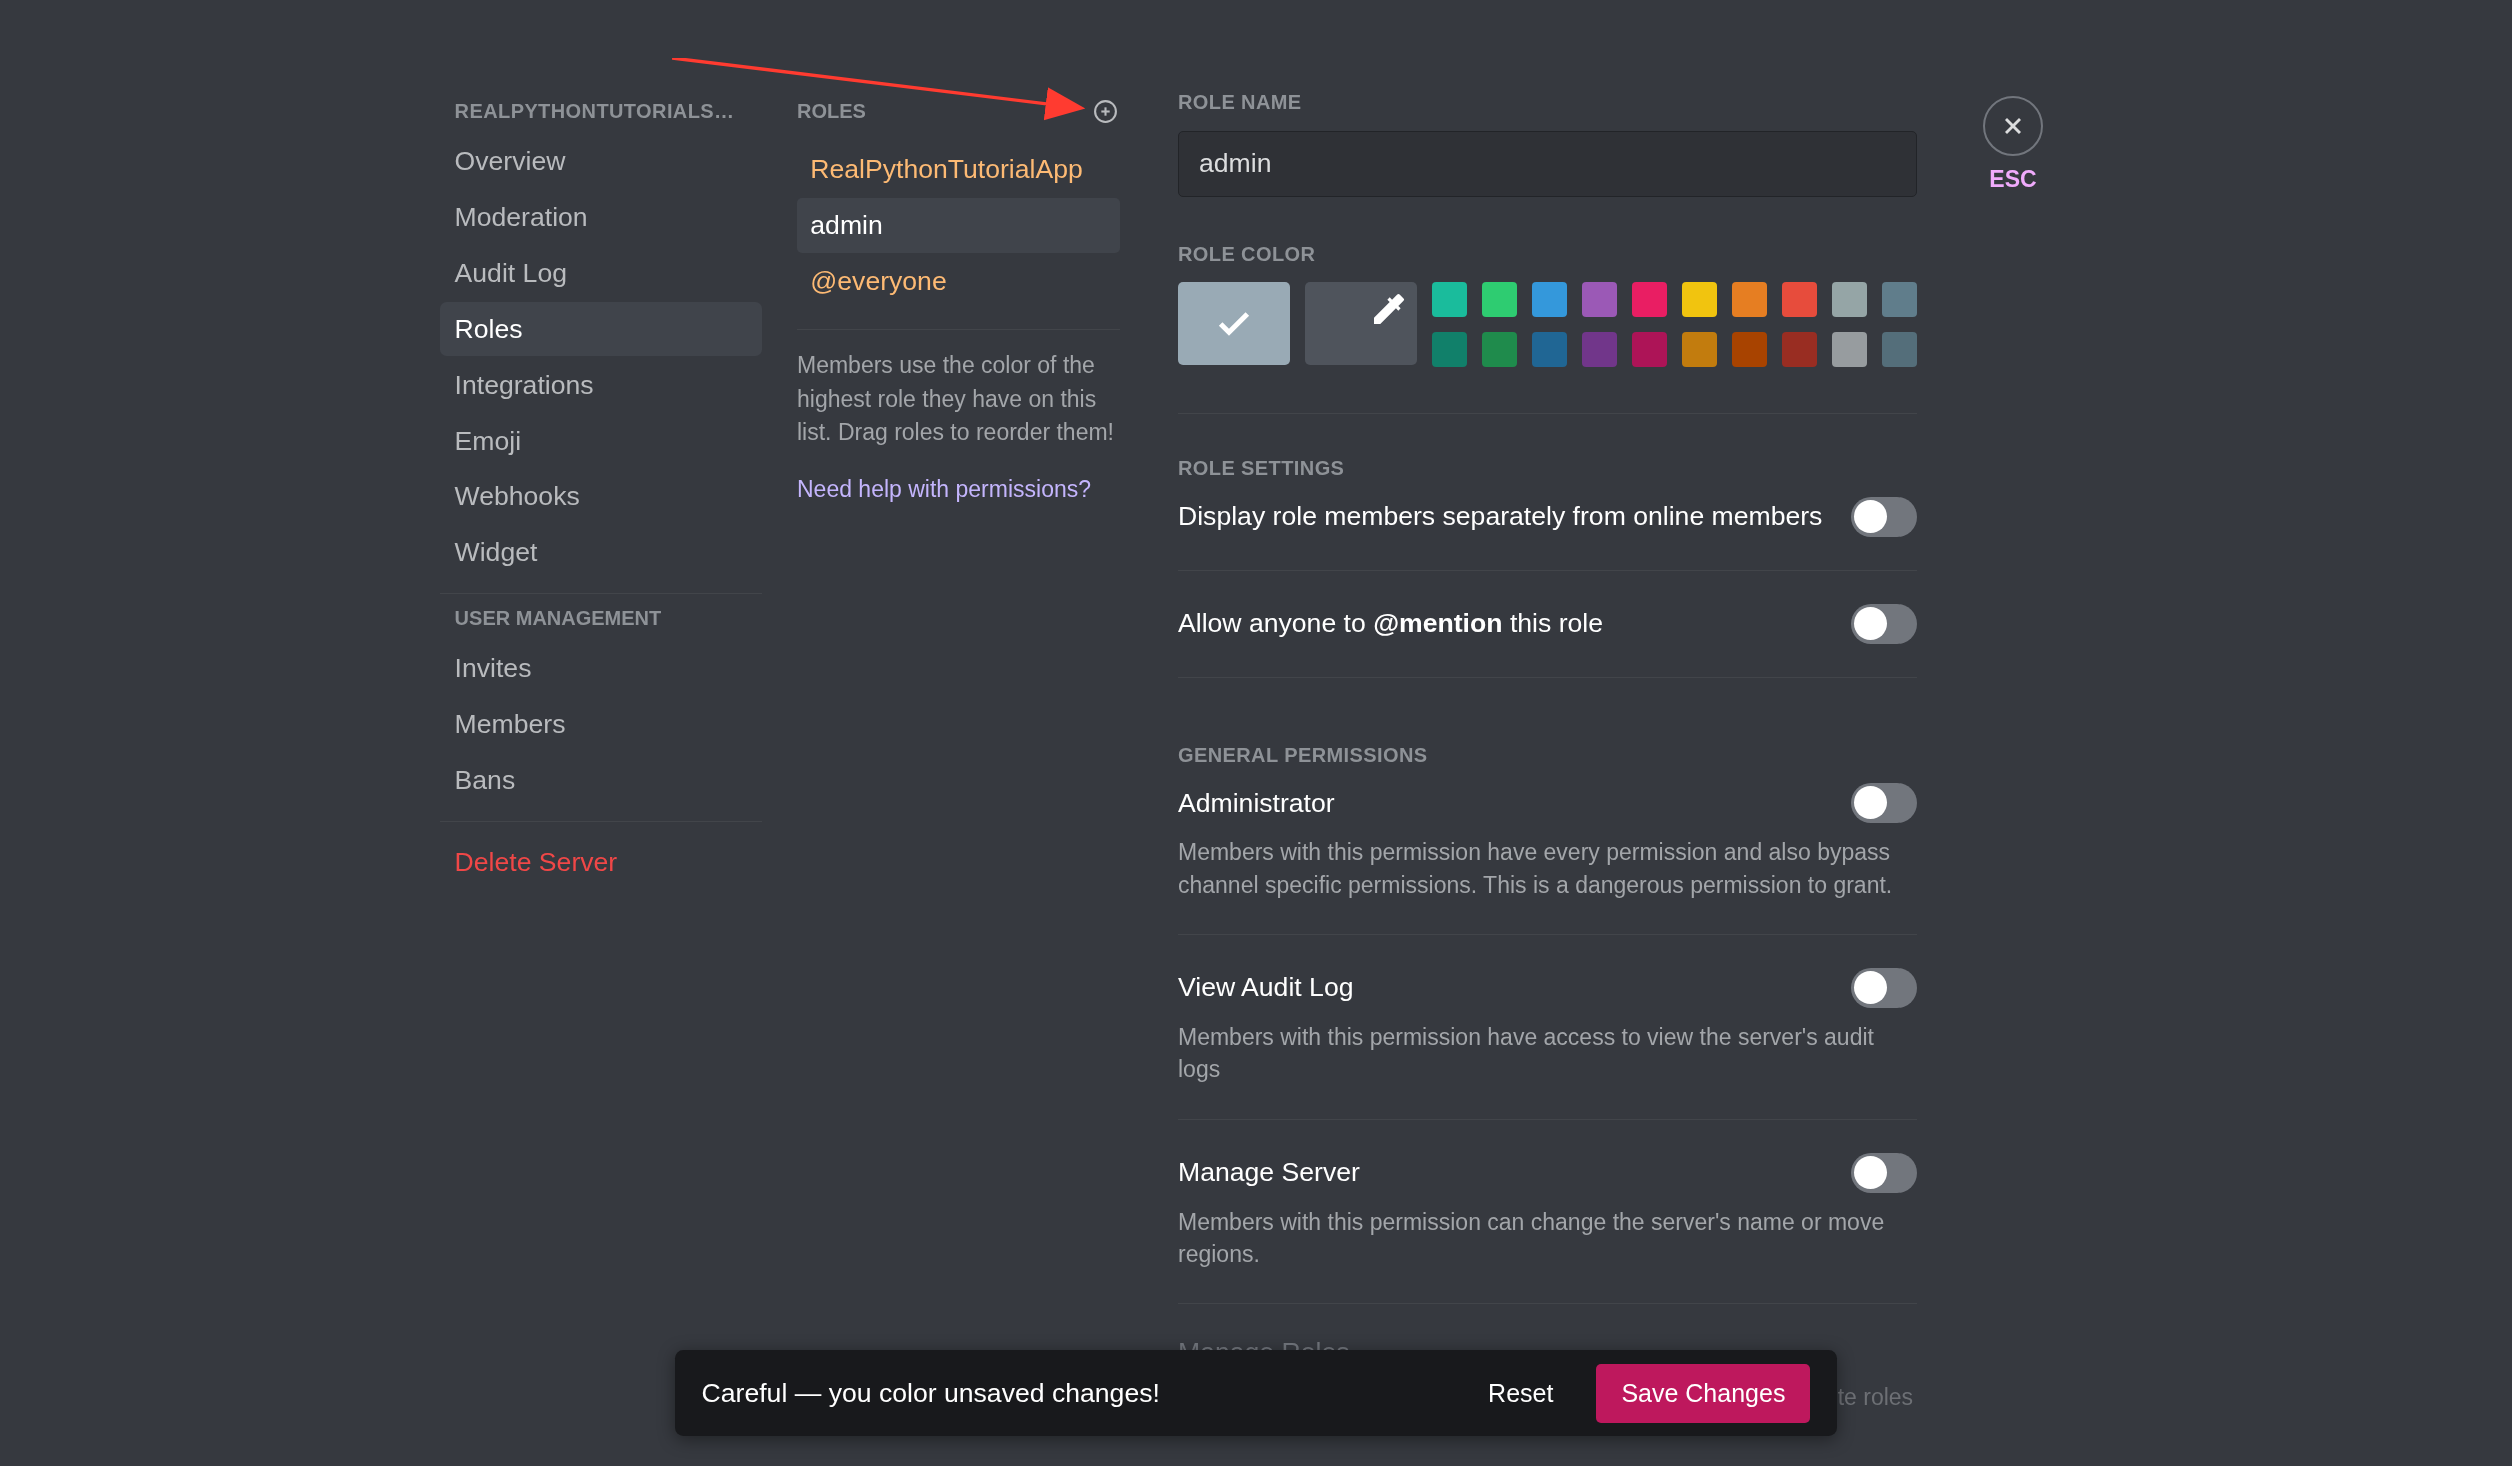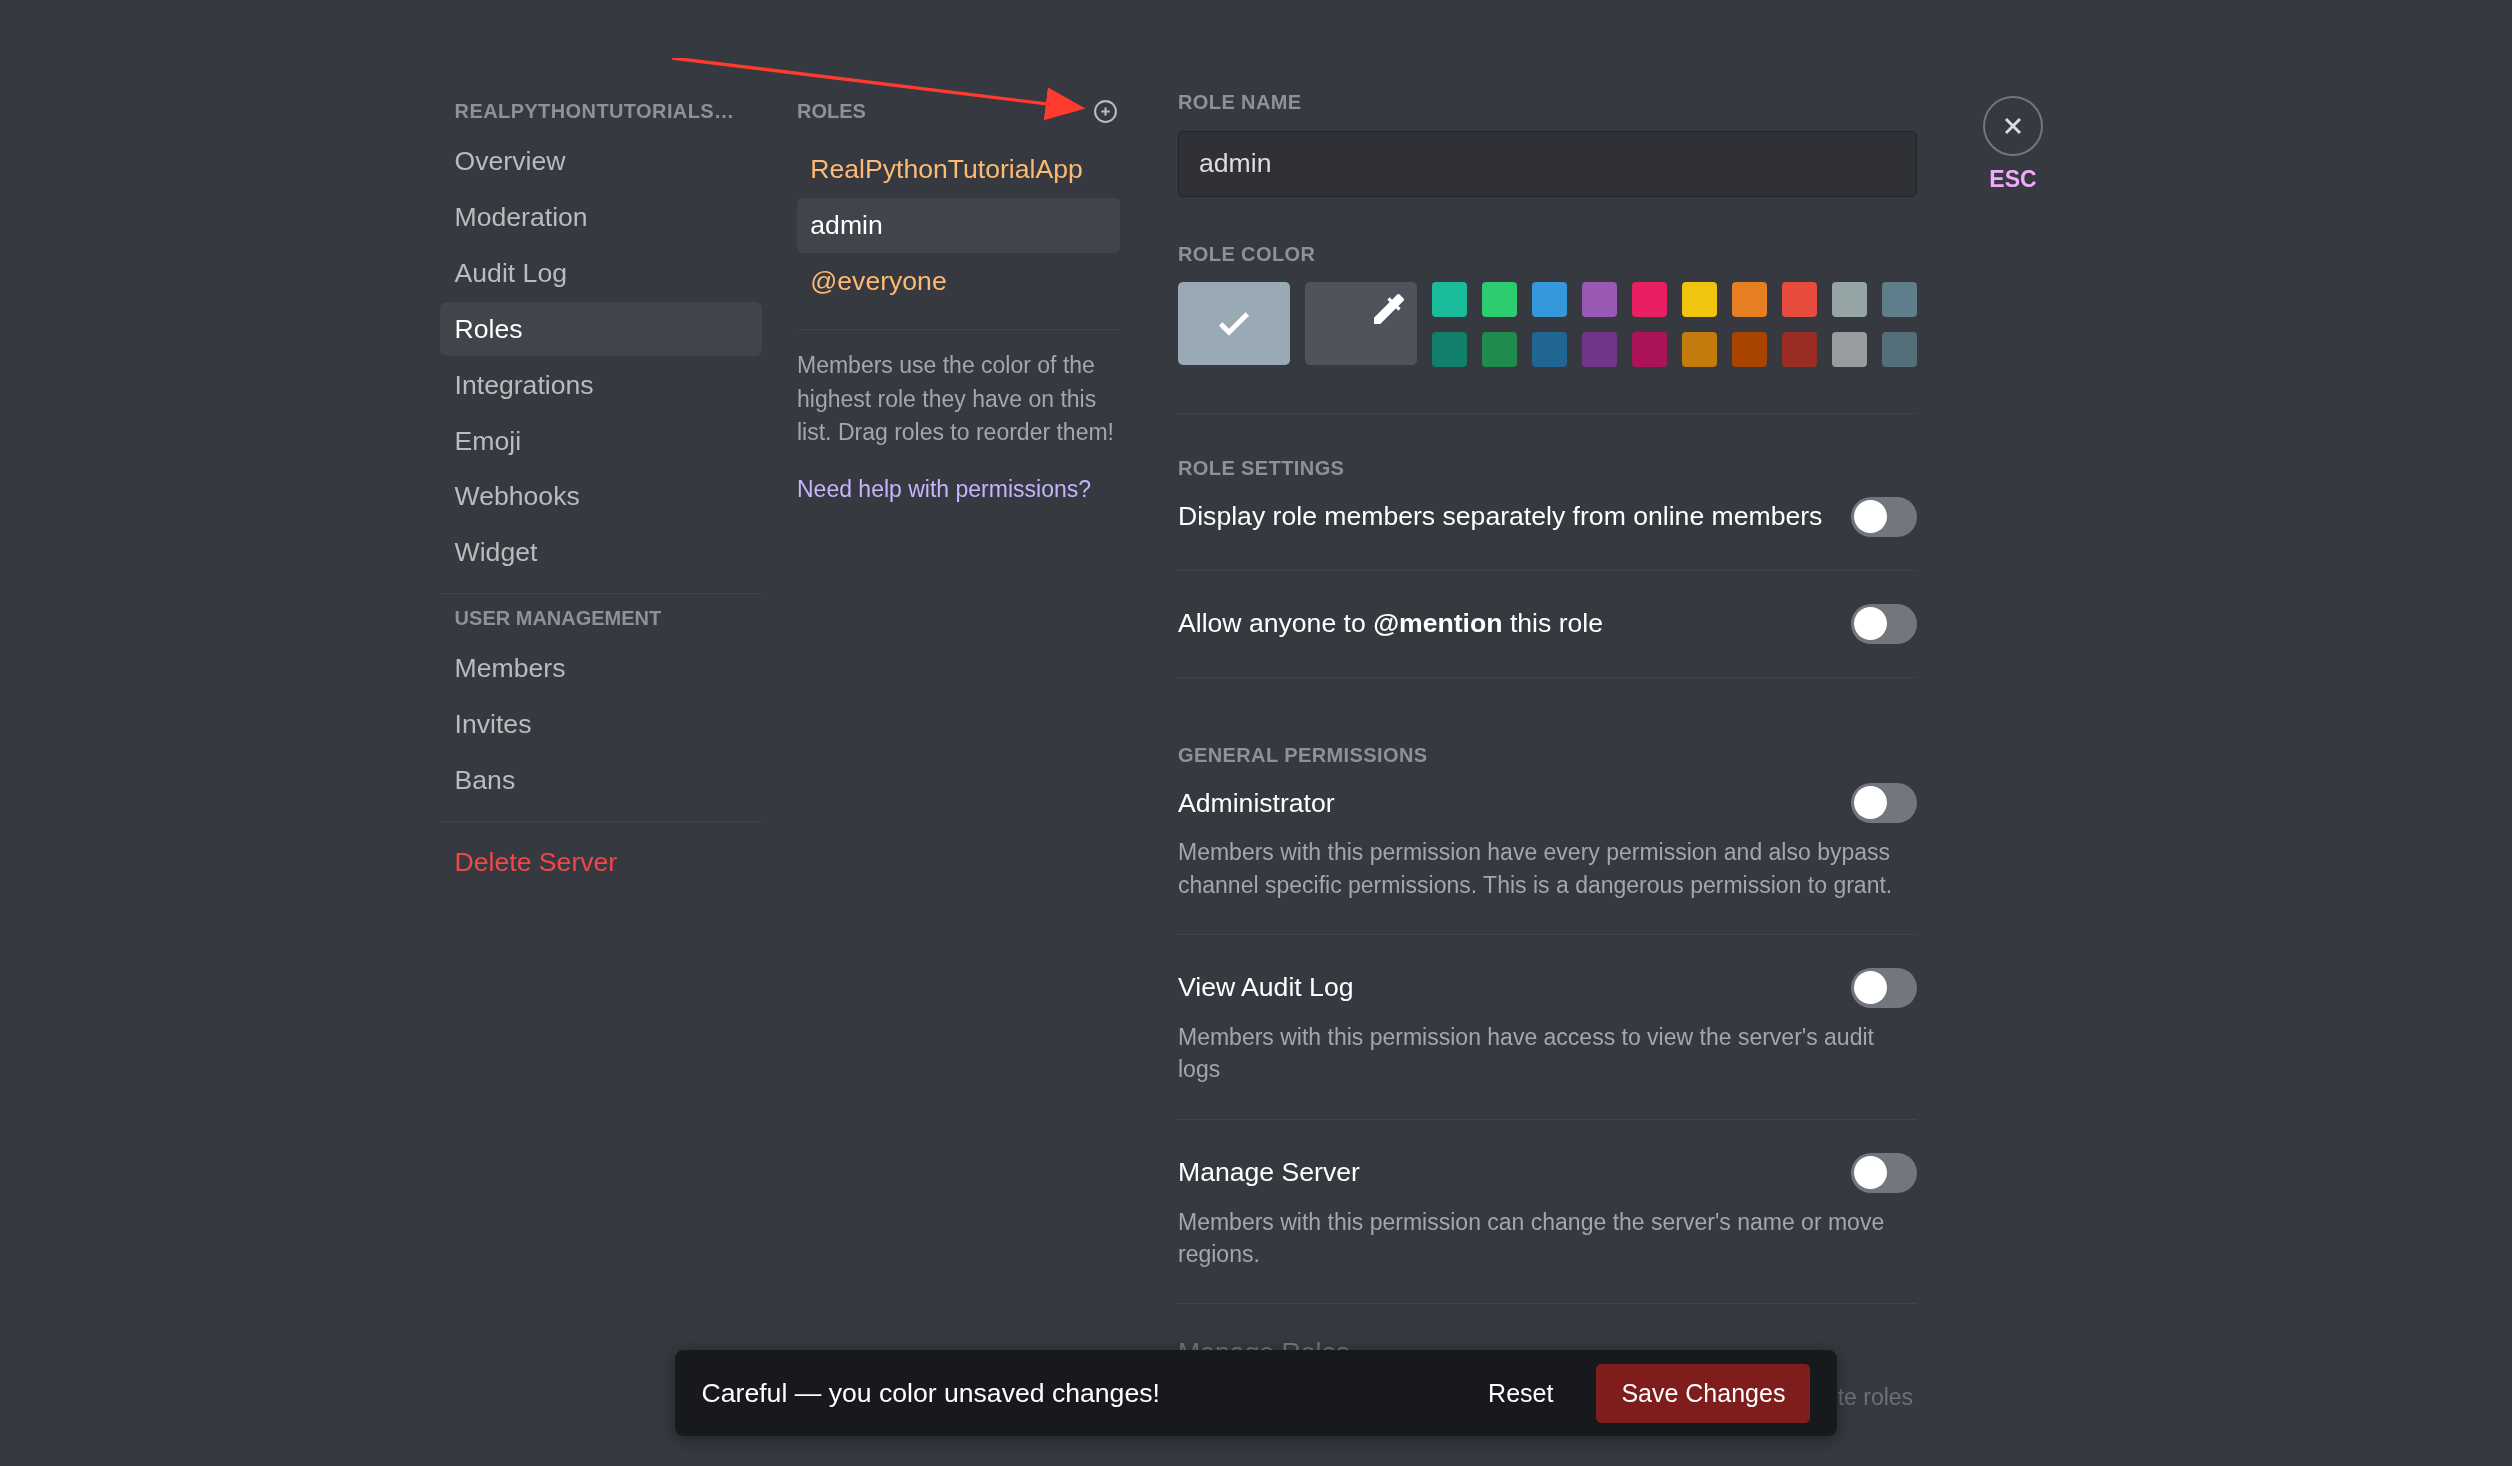--- a/index.html
+++ b/index.html
@@ -192,21 +192,21 @@
     display:flex;
     align-items:center;
     justify-content: space-between;
     padding: 0 26.6px;
     box-shadow: 0 3.3px 16.6px rgba(0,0,0,0.4);
   }
   .toast-msg { color:#fff; font-size:26.6px; }
   .toast-actions { display:flex; align-items:center; gap:43px; }
   .toast-reset { color:#fff; font-size:25px; cursor:pointer; }
   .toast-save {
-    background:#7f1d1d; color:#fff; border:none;
+    background:#be185d; color:#fff; border:none;
     padding: 15px 25px; border-radius:5px; font-size:25px;
     font-weight:500; cursor:pointer;
   }
 </style>
 </head>
 <body>
 
 <div class="app">
   <div class="left-gutter"></div>
 
@@ -215,22 +215,22 @@
     <div class="sidebar-item">Overview</div>
     <div class="sidebar-item">Moderation</div>
     <div class="sidebar-item">Audit Log</div>
     <div class="sidebar-item active">Roles</div>
     <div class="sidebar-item">Integrations</div>
     <div class="sidebar-item">Emoji</div>
     <div class="sidebar-item">Webhooks</div>
     <div class="sidebar-item">Widget</div>
     <div class="sidebar-sep"></div>
     <div class="sidebar-subheader">USER MANAGEMENT</div>
+    <div class="sidebar-item">Invites</div>
     <div class="sidebar-item">Members</div>
-    <div class="sidebar-item">Invites</div>
     <div class="sidebar-item">Bans</div>
     <div class="sidebar-sep"></div>
     <div class="sidebar-item danger">Delete Server</div>
   </div>
 
   <div class="roles-col">
     <div class="roles-header">
       <span class="roles-header-label">ROLES</span>
       <span class="add-role">
         <svg viewBox="0 0 24 24" fill="none" stroke="currentColor" stroke-width="2">

